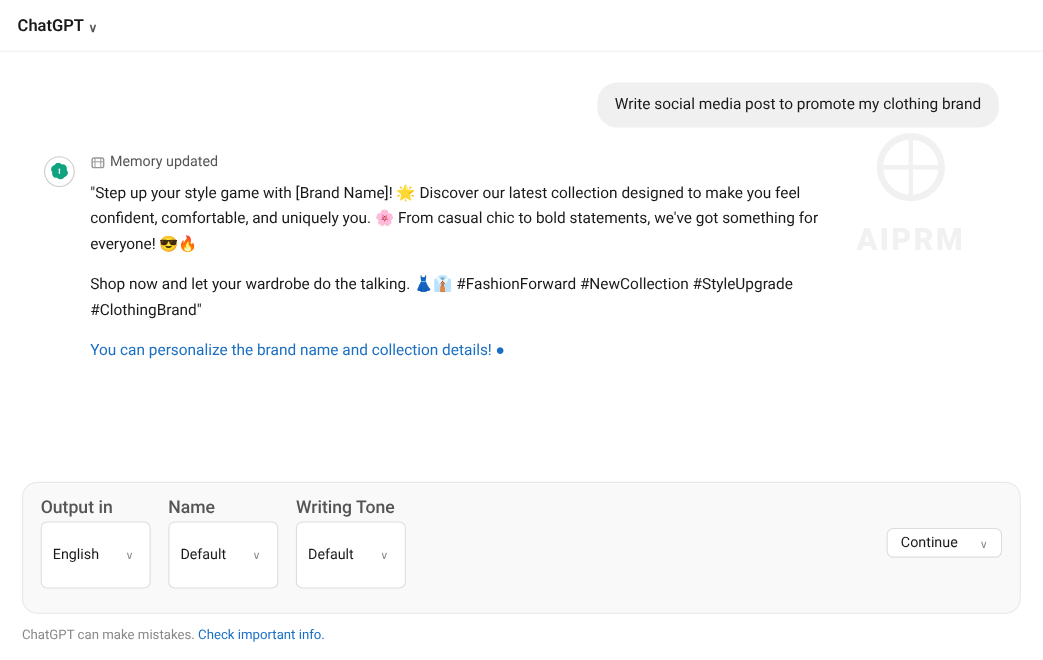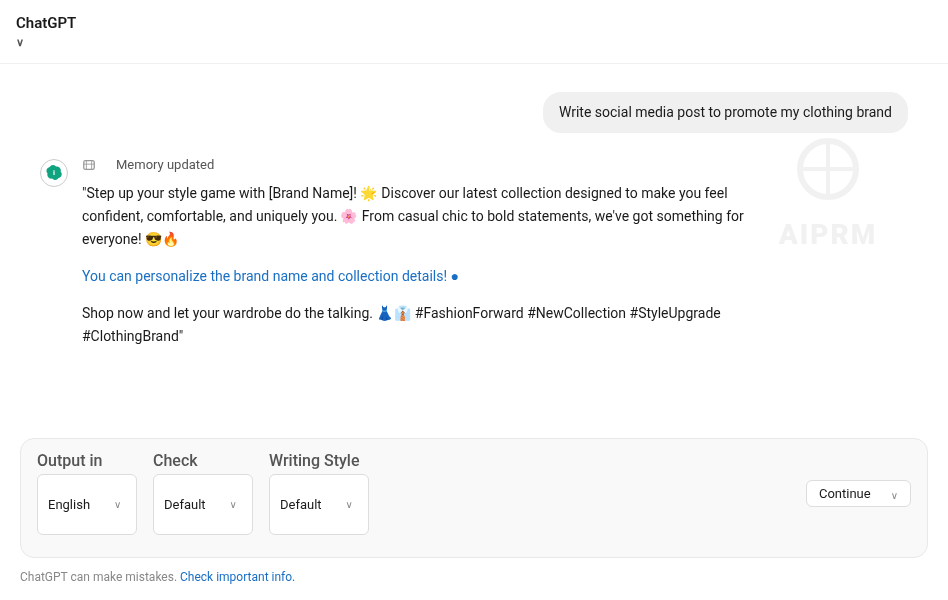--- a/index.html
+++ b/index.html
@@ -17,24 +17,23 @@
       display: flex;
       align-items: center;
       padding: 14px 16px;
       border-bottom: 1px solid #f0f0f0;
     }
     .header-title {
       font-size: 15px;
       font-weight: 600;
       color: #1a1a1a;
       display: flex;
-      align-items: flex-start;
+      align-items: flex-end;
       gap: 4px;
       cursor: pointer;
-      flex-direction: column;
     }
     .chevron-icon {
       font-size: 11px;
       color: #555;
     }
 
     
     .chat-area {
       height: calc(600px - 52px - 130px);
       overflow-y: auto;
@@ -84,21 +83,21 @@
     }
     .assistant-content {
       flex: 1;
       max-width: 680px;
     }
 
     
     .memory-badge {
       display: flex;
       align-items: center;
-      gap: 20px;
+      gap: 4px;
       margin-bottom: 10px;
       font-size: 13px;
       color: #555;
     }
     .memory-icon {
       width: 14px;
       height: 14px;
       opacity: 0.6;
     }
 
@@ -290,24 +289,24 @@
           <line x1="2" y1="7" x2="14" y2="7" stroke="#555" stroke-width="1"></line>
         </svg>
         <span>Memory updated</span>
       </div>
 
       <div class="message-text">
         <p>
           <span>"Step up your style game with [Brand Name]! 🌟 Discover our latest collection designed to make you feel confident, comfortable, and uniquely you. 🌸 From casual chic to bold statements, we've got something for everyone! 😎🔥</span>
         </p>
         <p>
-          <span class="personalize-text">You can personalize the brand name and collection details! ●</span>
+          <span>Shop now and let your wardrobe do the talking. 👗👔 #FashionForward #NewCollection #StyleUpgrade #ClothingBrand"</span>
         </p>
         <p>
-          <span>Shop now and let your wardrobe do the talking. 👗👔 #FashionForward #NewCollection #StyleUpgrade #ClothingBrand"</span>
+          <span class="personalize-text">You can personalize the brand name and collection details! ●</span>
         </p>
       </div>
 
     </div>
   </div>
 
 </div>
 
 <div class="bottom-area">
   <div class="controls-row">
@@ -316,29 +315,29 @@
 
       <div class="control-group">
         <span class="control-label">Output in</span>
         <div class="control-select">
           <span>English</span>
           <span class="select-chevron">∨</span>
         </div>
       </div>
 
       <div class="control-group">
-        <span class="control-label">Check</span>
+        <span class="control-label">Name</span>
         <div class="control-select">
           <span>Default</span>
           <span class="select-chevron">∨</span>
         </div>
       </div>
 
       <div class="control-group">
-        <span class="control-label">Writing Style</span>
+        <span class="control-label">Writing Tone</span>
         <div class="control-select">
           <span>Default</span>
           <span class="select-chevron">∨</span>
         </div>
       </div>
 
       <div class="controls-top-right">
         <div class="continue-btn">
           <span>Continue</span>
           <span class="select-chevron">∨</span>

